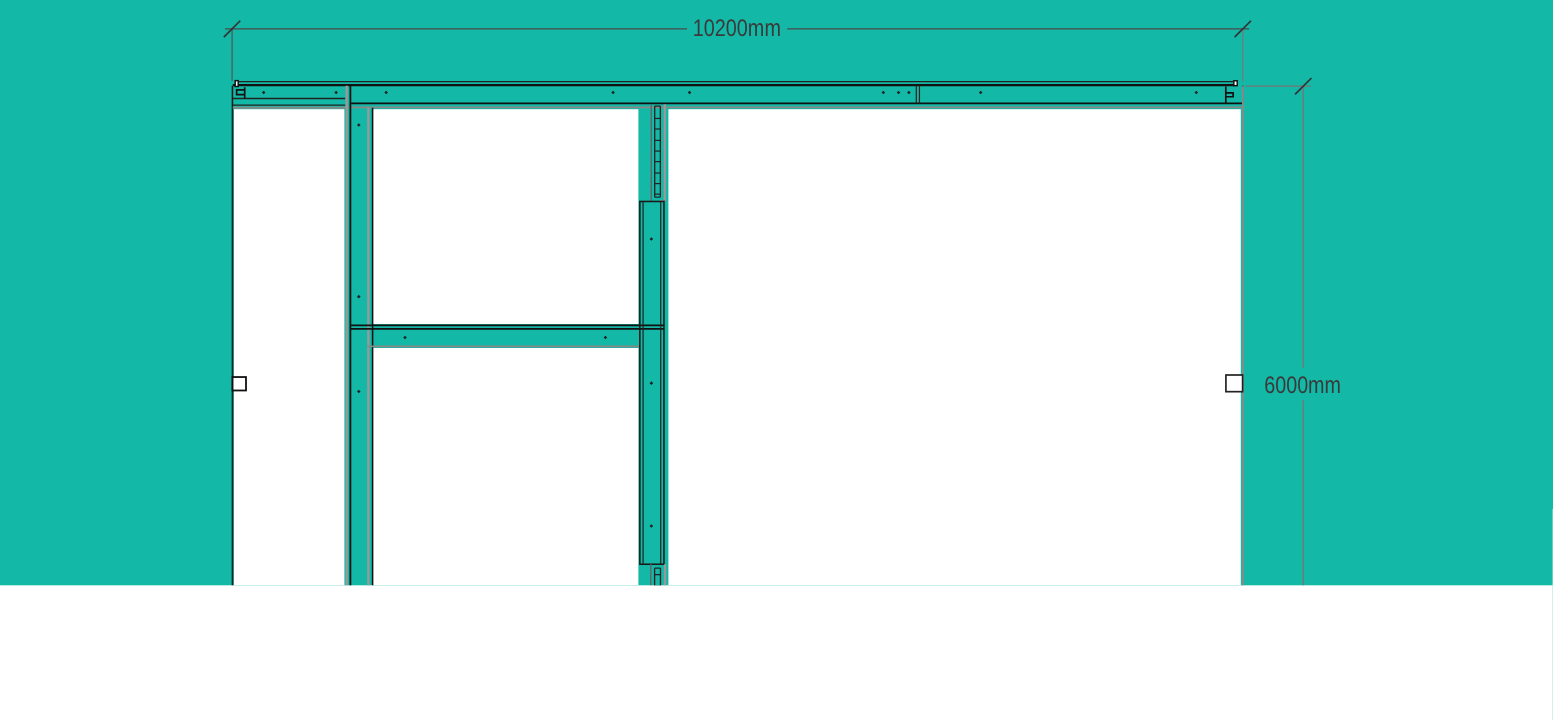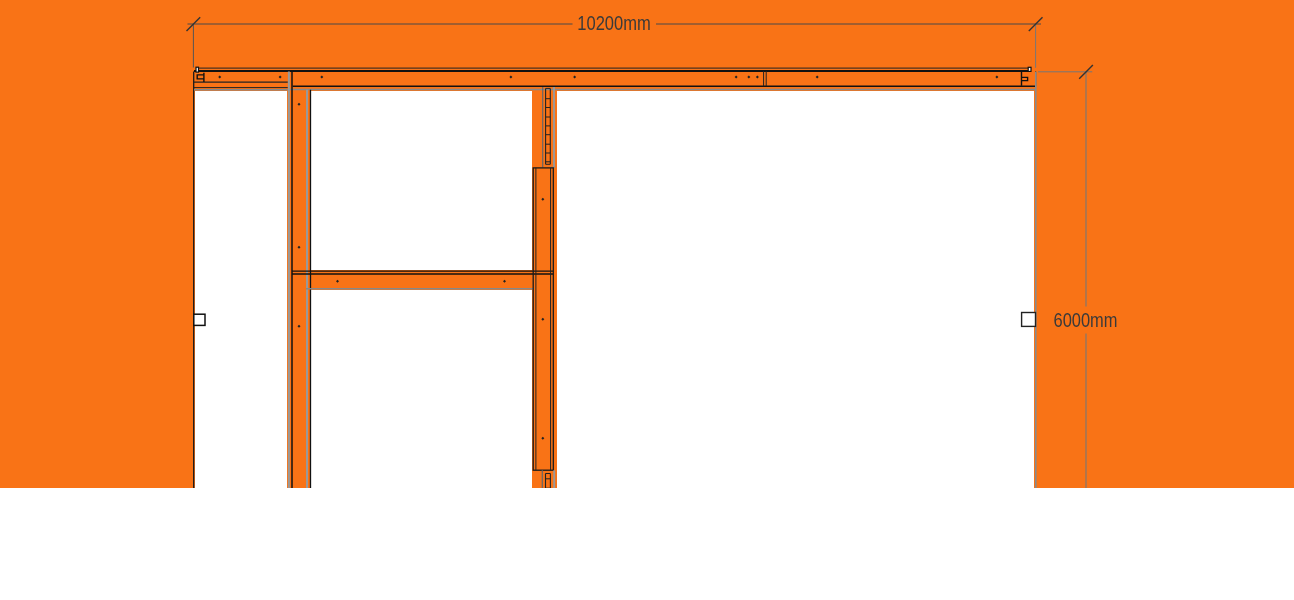--- a/index.html
+++ b/index.html
@@ -1,16 +1,16 @@
 <!DOCTYPE html>
 <html><head>
 <meta charset="utf-8">
 <style>
   html,body{margin:0;padding:0;background:#ffffff;}
-  .page{width:1294px;height:488px;position:relative;overflow:hidden;background:#f97316;}
+  .page{width:1294px;height:488px;position:relative;overflow:hidden;background:#14b8a6;}
   text{font-family:"Liberation Sans",sans-serif;fill:#3a3a3a;}
 </style>
 </head>
 <body>
 <div class="page">
 <svg width="1294" height="600" viewBox="0 0 1294 600" xmlns="http://www.w3.org/2000/svg">
 
 <g stroke="#4a4a4a" fill="none">
   <line x1="187.5" y1="24" x2="572.5" y2="24" stroke-width="1.1"></line>
   <line x1="656" y1="24" x2="1041" y2="24" stroke-width="1.1"></line>

